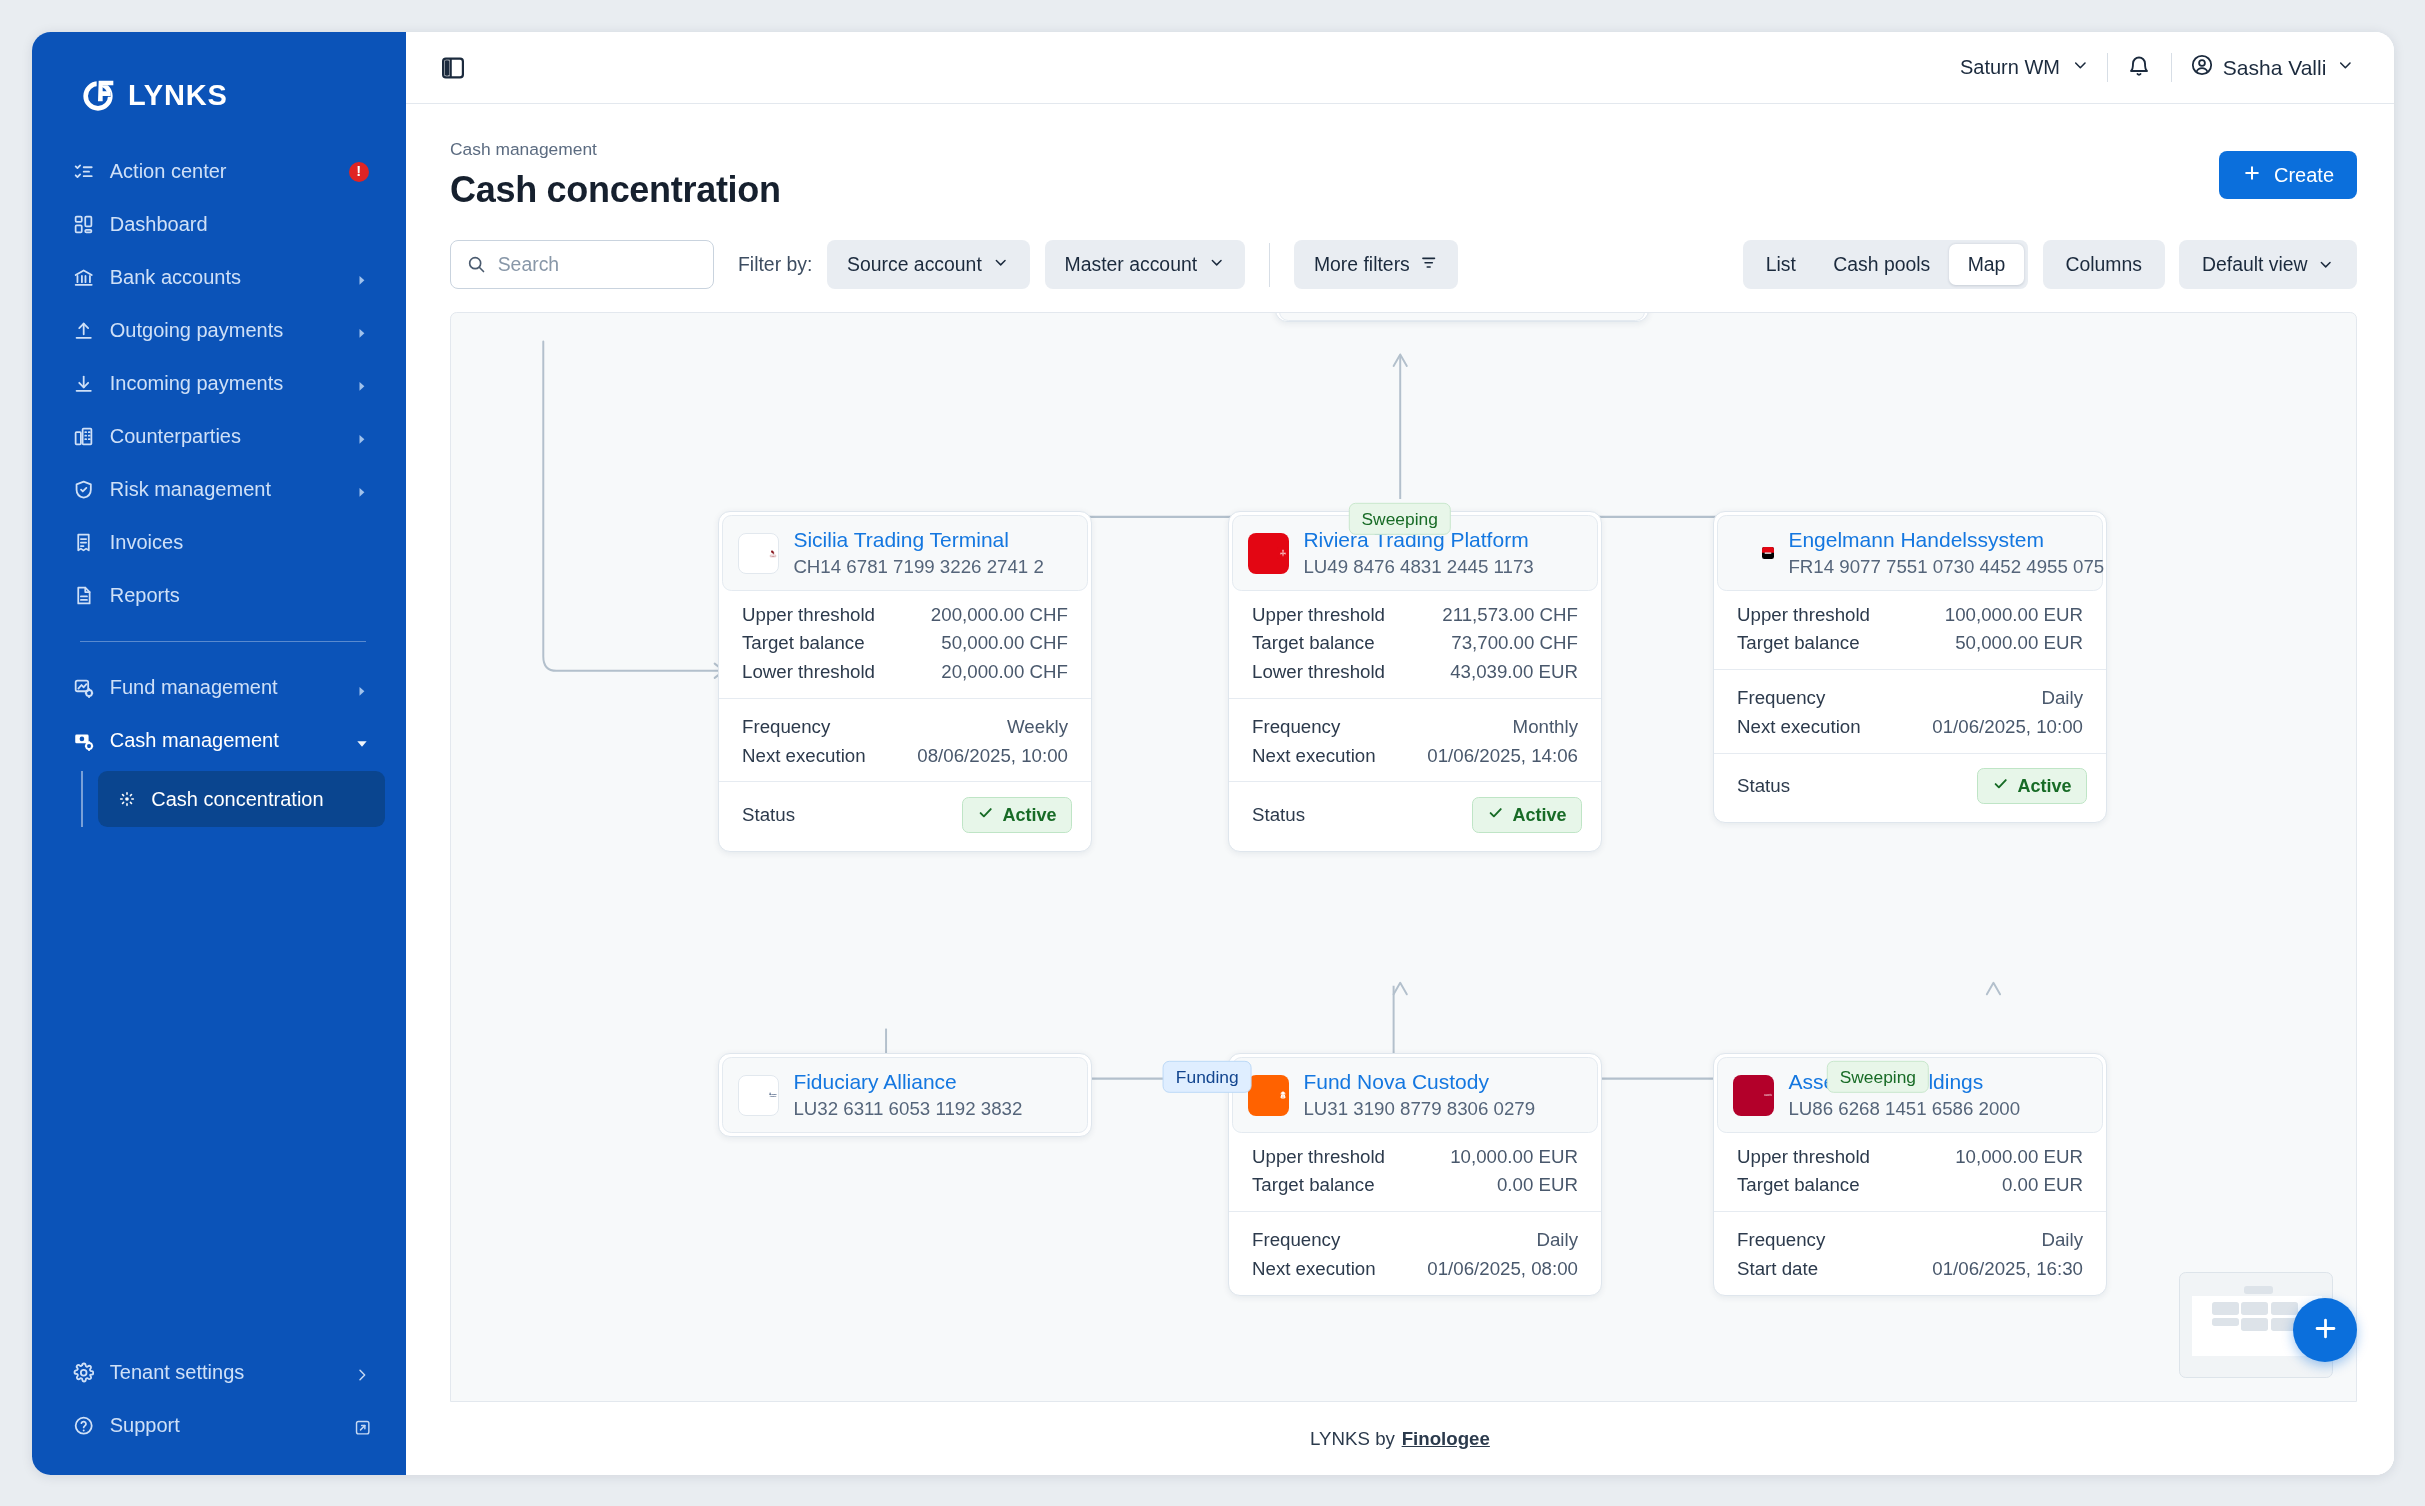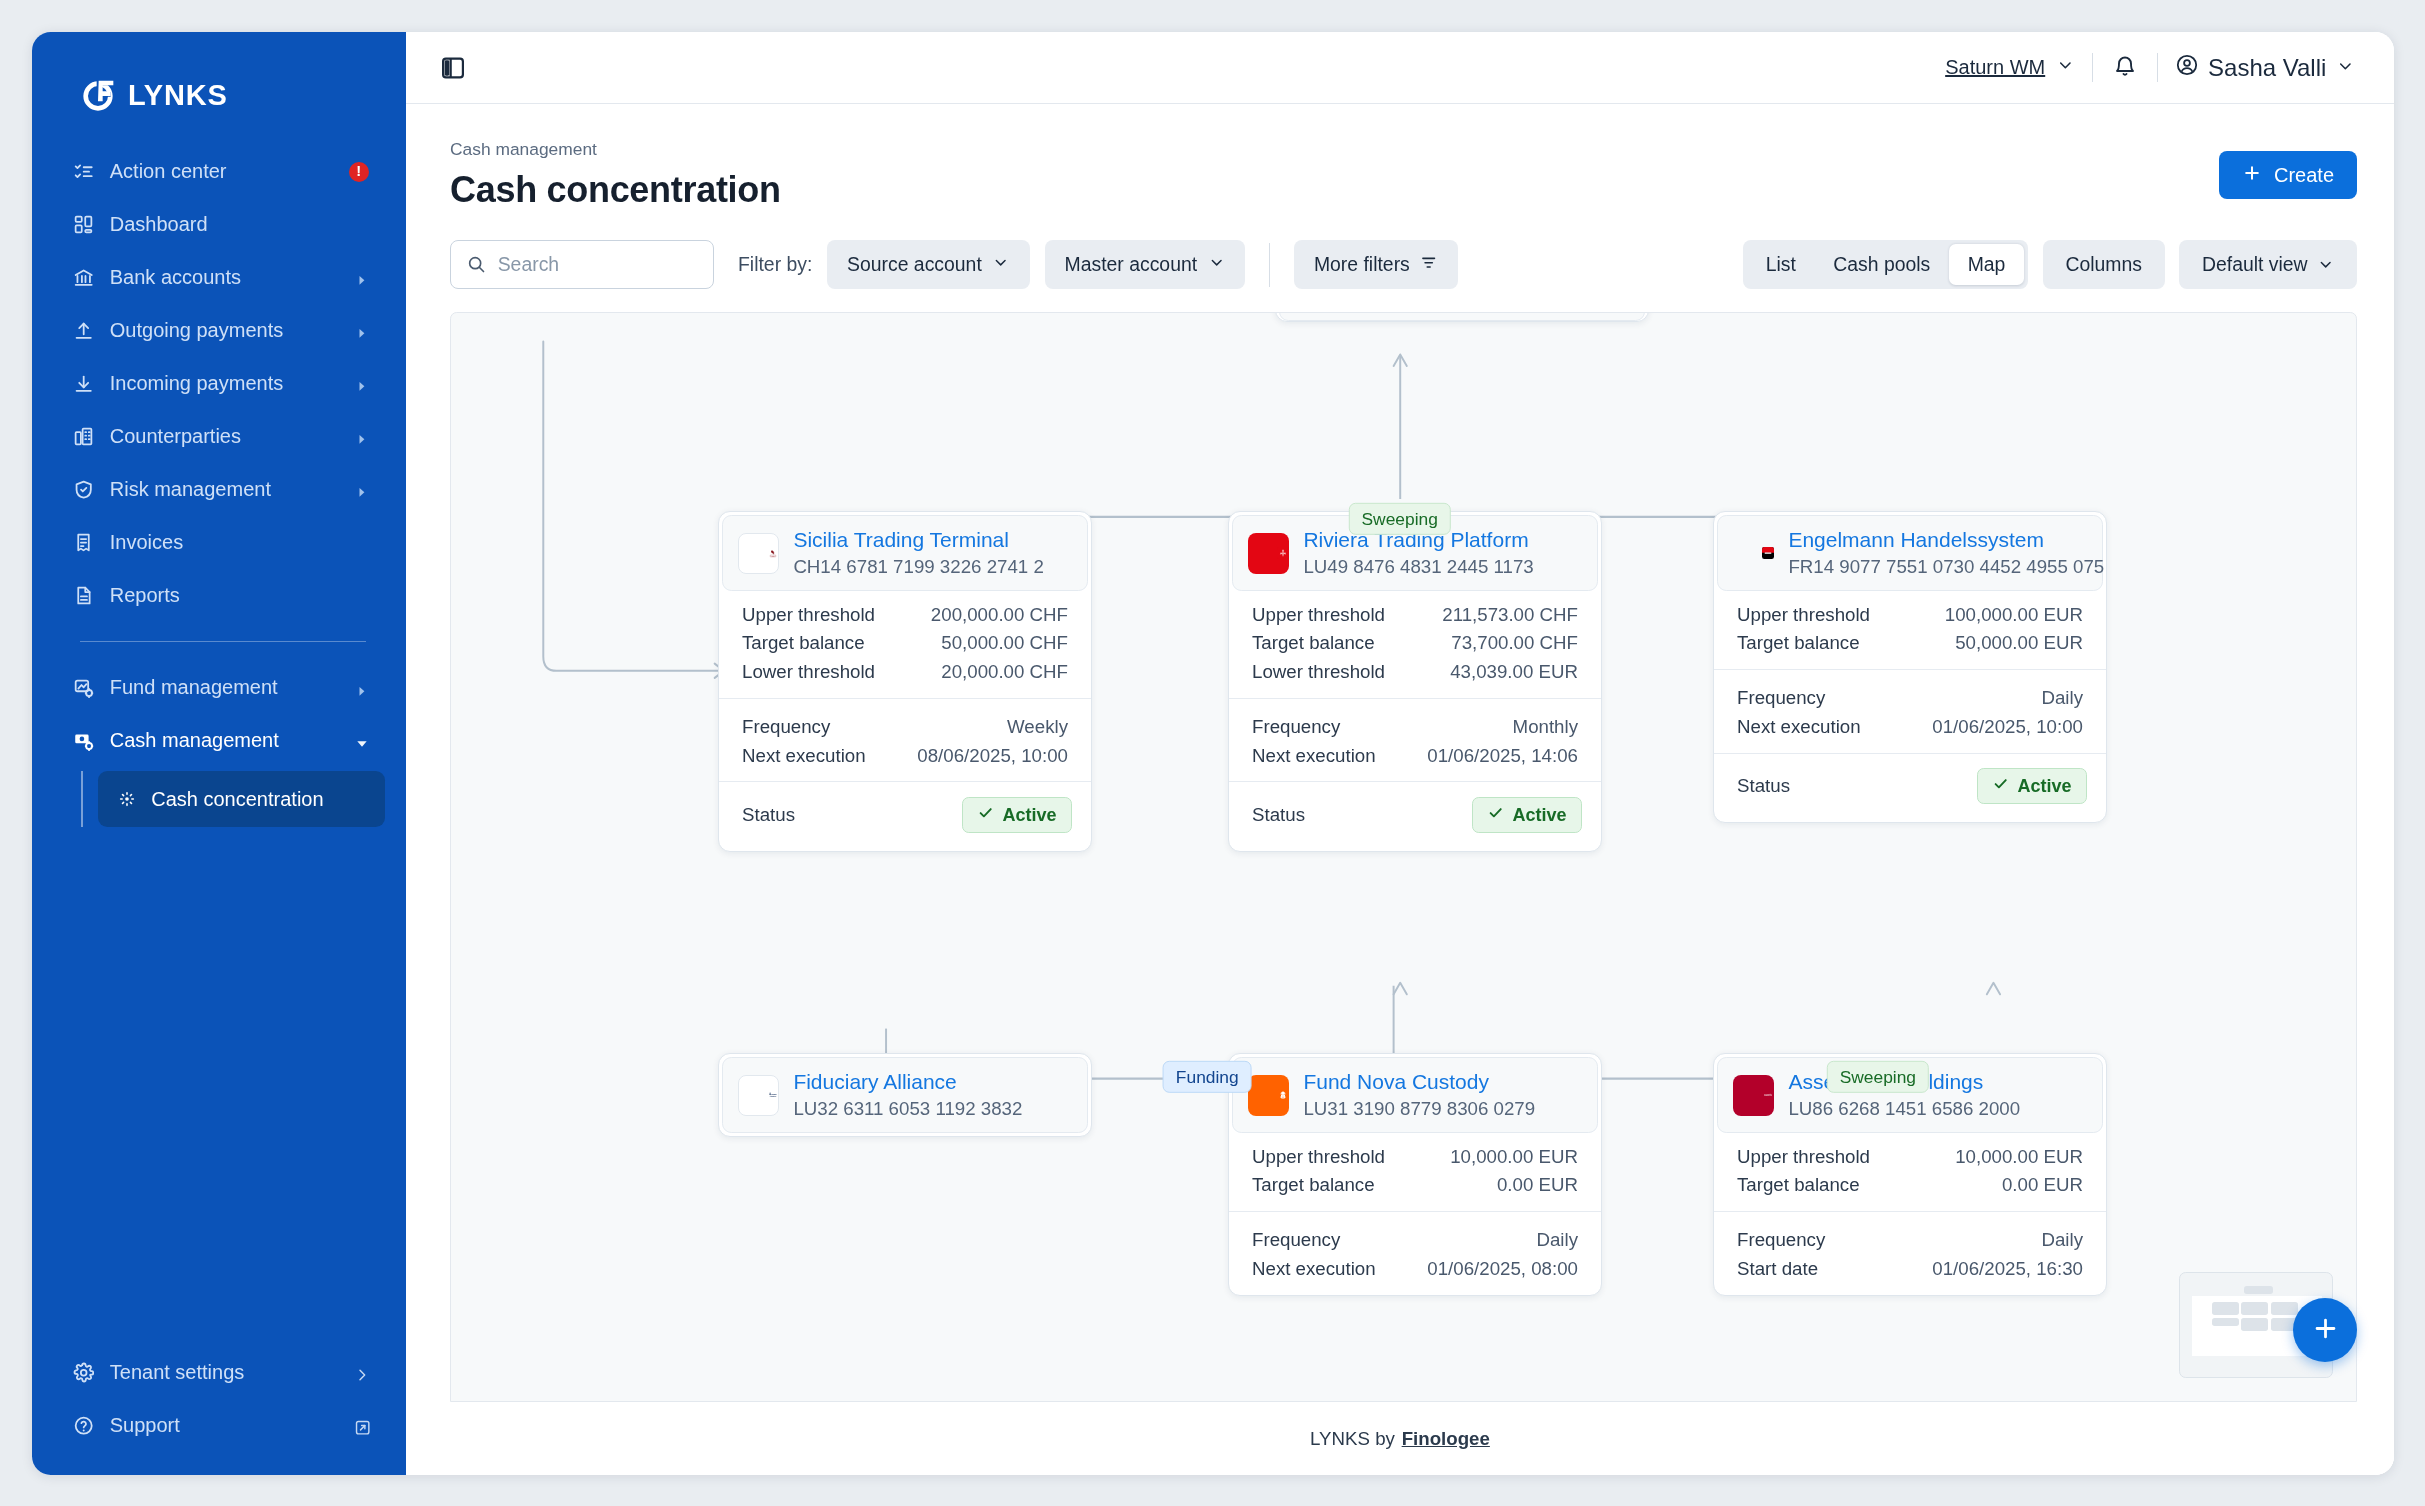--- a/index.html
+++ b/index.html
@@ -93,27 +93,27 @@
   .topbar {
     height: 72px; flex: 0 0 72px;
     border-bottom: 0.7px solid #e3e8ee;
     display: flex; align-items: center;
     padding: 0 37px 0 31px;
   }
   .panel-toggle { width: 31px; height: 31px; cursor: pointer; display:flex; align-items:center; justify-content:center;}
   .topbar-right { margin-left: auto; display: flex; align-items: center; gap: 0; }
   .tenant {
     display: flex; align-items: center; gap: 10.7px;
-    font-size: 20px; color: #1b2a3d; cursor: pointer; padding: 0 17.4px; text-decoration: underline;
+    font-size: 20px; color: #1b2a3d; cursor: pointer; padding: 0 17.4px;
   }
   .vdiv { width: 0.7px; height: 29px; background: #d7dee6; }
   .bell-btn { padding: 0 20px; cursor: pointer; display:flex; align-items:center; }
   .user {
     display: flex; align-items: center; gap: 9.3px;
-    font-size: 24px; color: #1b2a3d; cursor: pointer; padding: 0 2.7px 0 17.4px;
+    font-size: 21px; color: #1b2a3d; cursor: pointer; padding: 0 2.7px 0 17.4px;
   }
 
   .pagehead {
     padding: 35px 37px 0 44px;
     display: flex; align-items: flex-start;
   }
   .crumb { font-size: 17.4px; color: #5b6b80; margin-bottom: 9.3px; cursor: pointer; }
   .ptitle { font-size: 36px; font-weight: 700; color: #16202e; letter-spacing: -0.3px; }
   .create-btn {
     margin-left: auto; margin-top: 12px;

